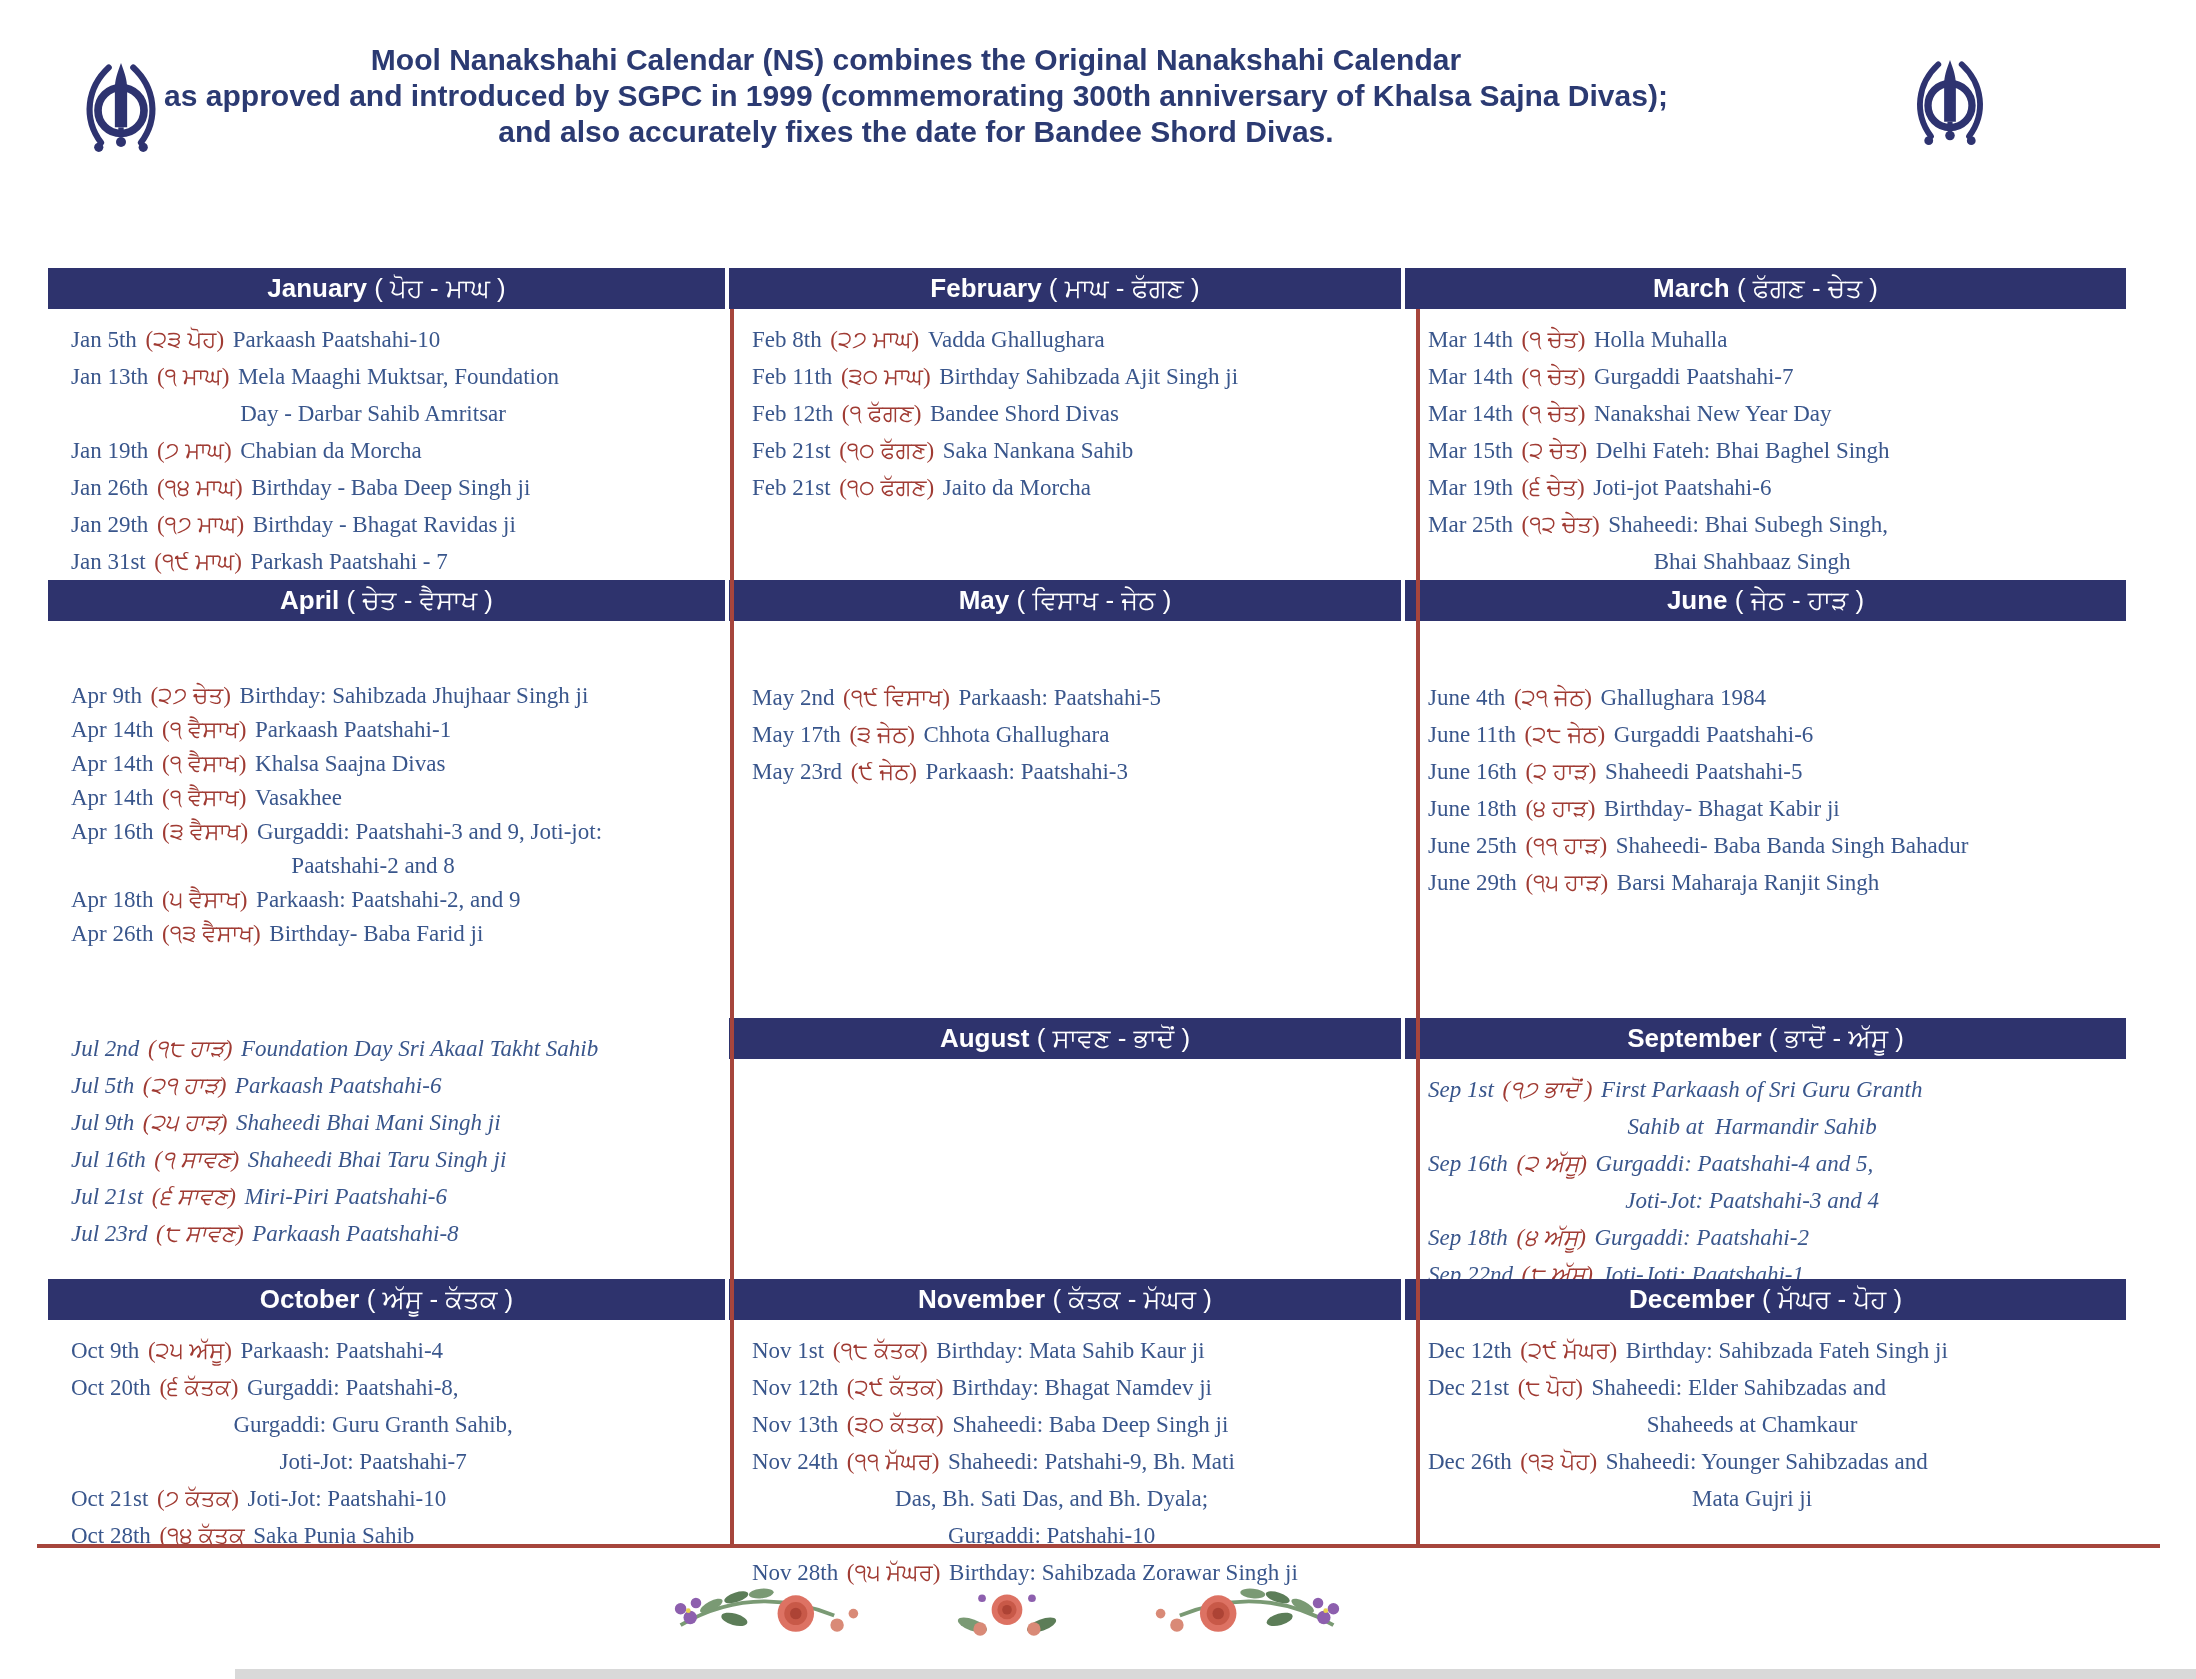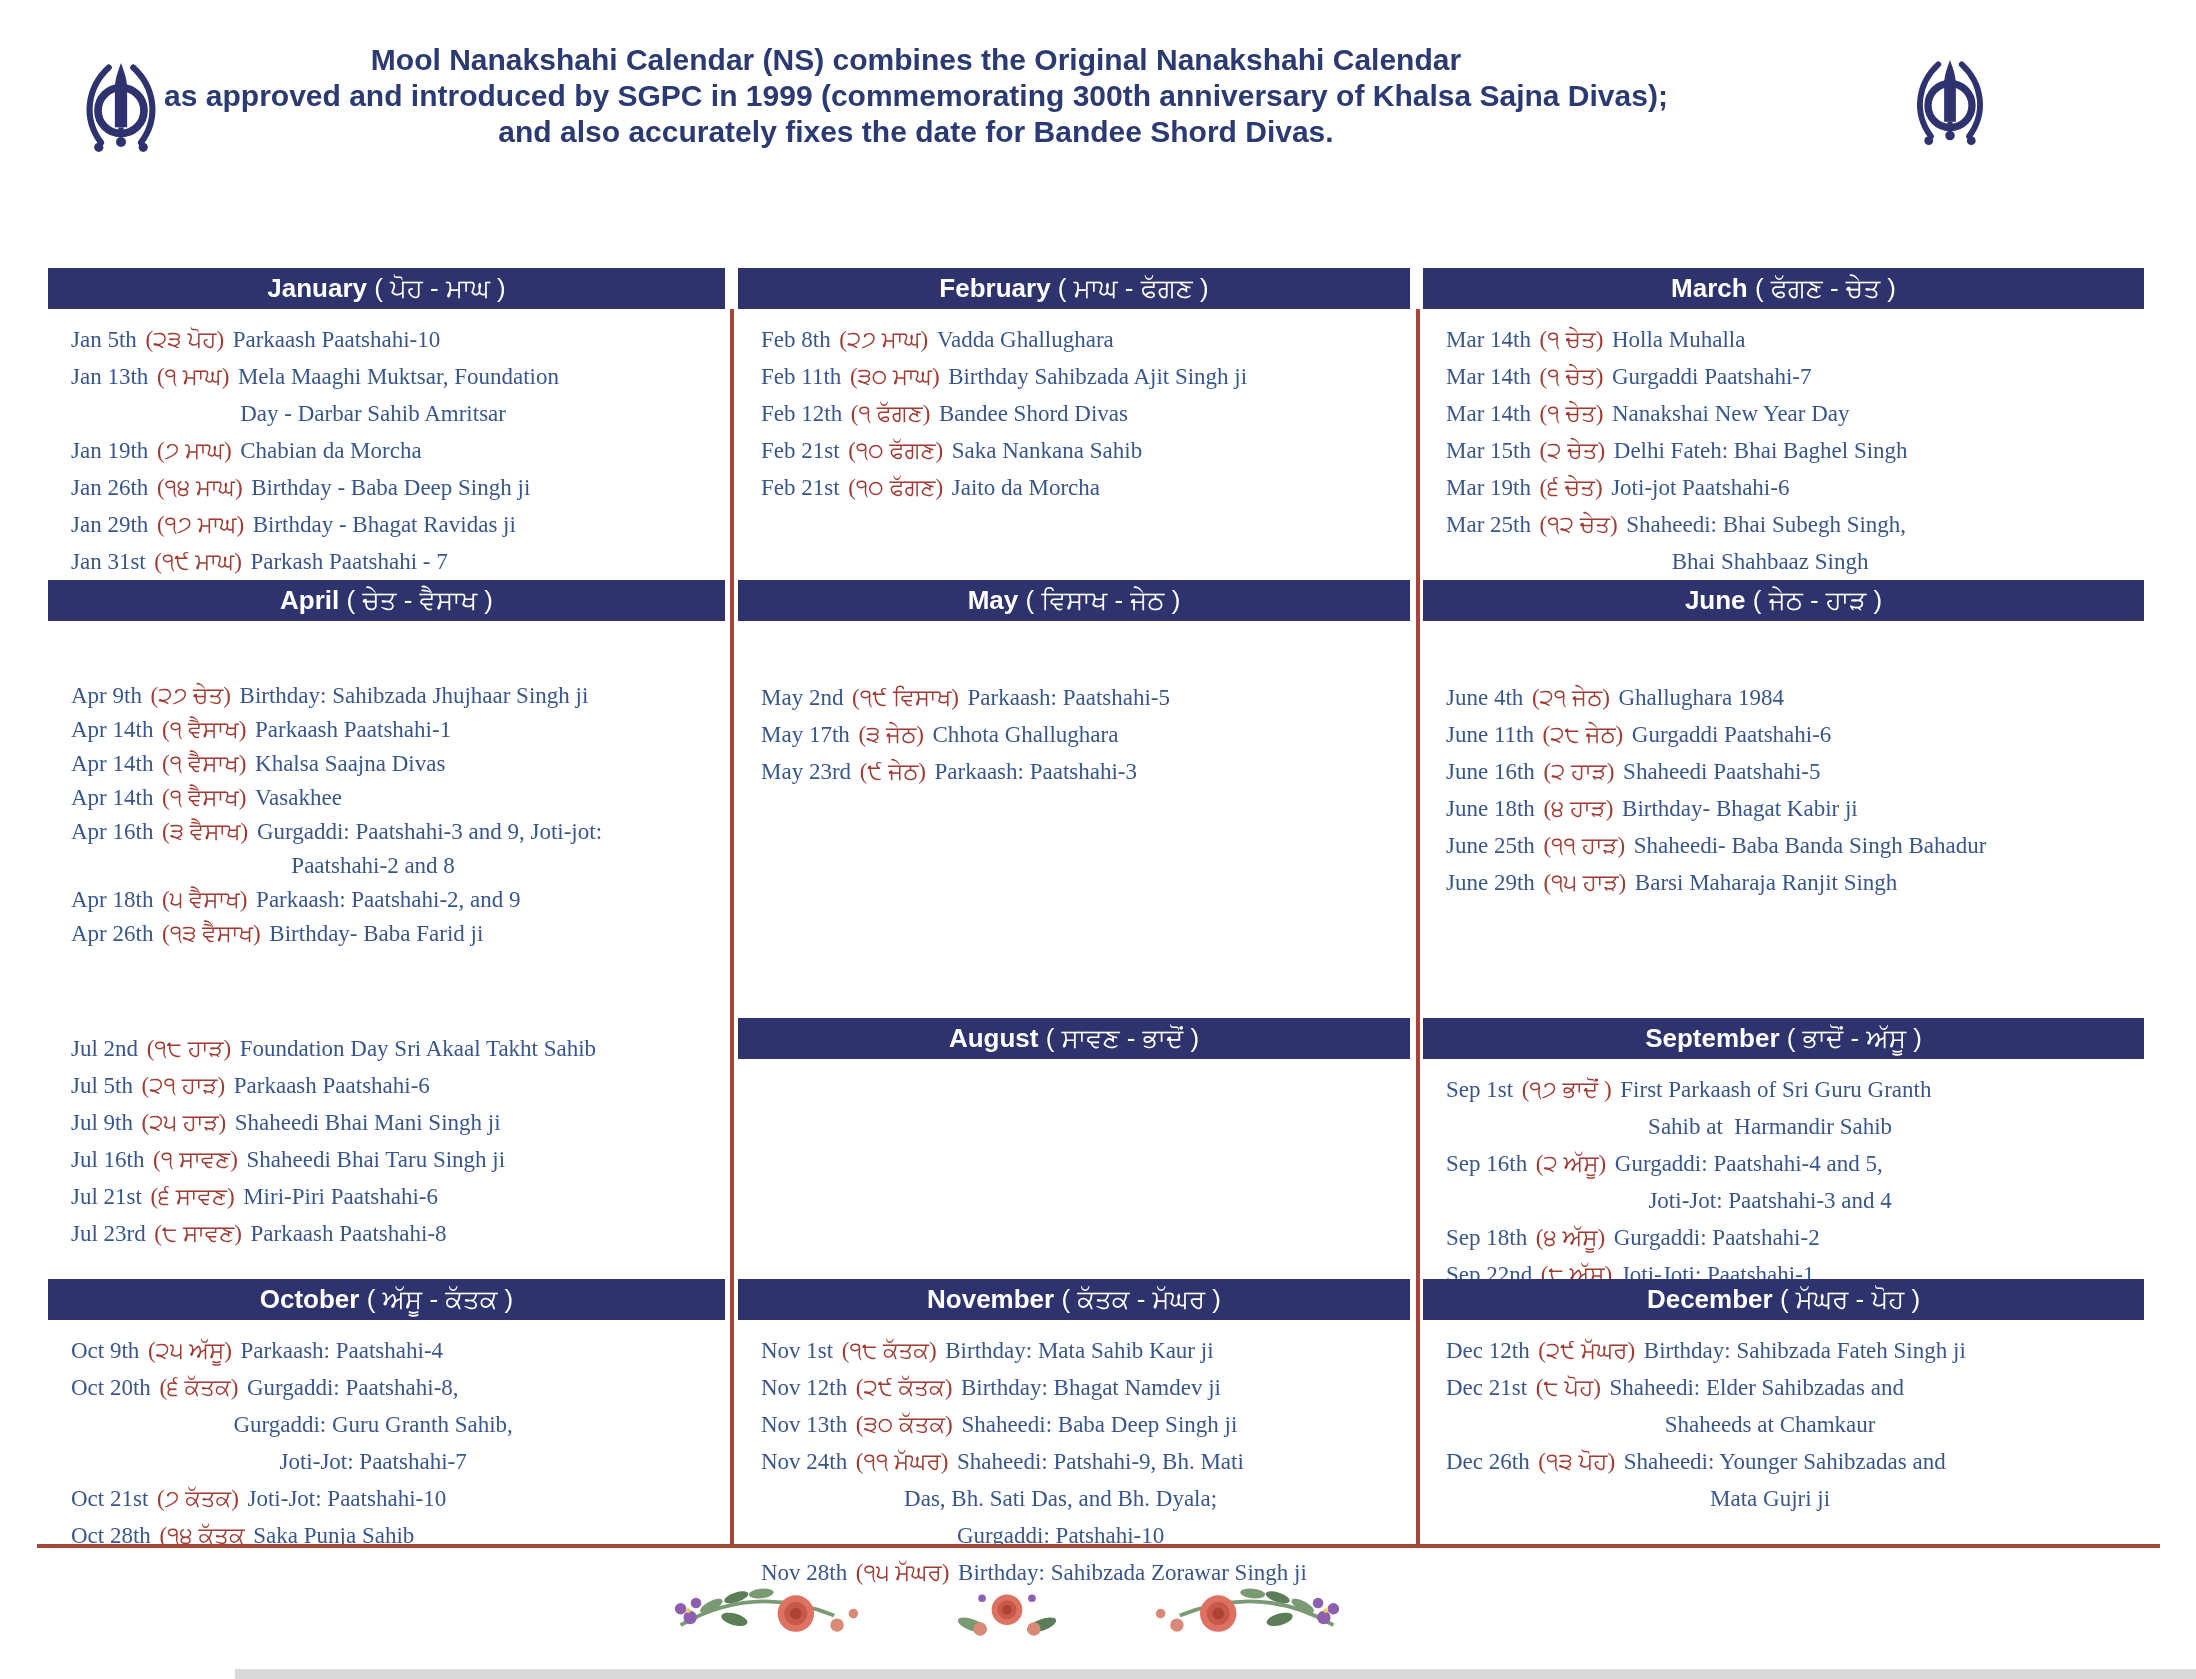--- a/index.html
+++ b/index.html
@@ -12,36 +12,36 @@
     position:absolute;top:42px;left:0;width:1976px;box-sizing:border-box;
     padding-right:144px;text-align:center;
     font-family:"Liberation Sans","DejaVu Sans",sans-serif;font-weight:bold;
     font-size:30px;line-height:36px;color:#2b3a72;
   }
   .khanda{position:absolute;color:#2e3370;}
   #khanda-left{left:75px;top:50px;width:92px;height:121px;}
   #khanda-right{left:1906px;top:48px;width:88px;height:115px;}
   
   #calwrap{position:absolute;left:48px;top:268px;width:2097px;height:1283px;}
-  #months{display:grid;grid-template-columns:677px 672px 721px;column-gap:13px;}
+  #months{display:grid;grid-template-columns:677px 672px 721px;column-gap:4px;}
   .cell{position:relative;}
   .bar{
     height:41px;background:#2e336d;color:#ffffff;display:flex;align-items:center;
     justify-content:center;font-family:"Liberation Sans","DejaVu Sans",sans-serif;
     font-size:26px;white-space:pre;
   }
   .mname{font-weight:bold;}
   .mrange{font-weight:normal;}
   .evs{
     box-sizing:border-box;padding:11.5px 5.8px 0 23px;font-size:23px;color:#39568c;
     white-space:pre-wrap;
   }
   .sec0 .evs{height:271px;}
   .sec1 .evs{height:351px;margin-top:46px;}
-  .sec2 .evs{height:220px;}
+  .sec2 .evs{height:220px;font-style:italic;}
   .sec3 .evs{height:283px;}
   .d{color:#39568c;margin-right:8.6px;}
   .pd{color:#a03b33;margin-right:8.6px;}
   .t{color:#39568c;}
   .cont{text-align:center;padding-right:44px;color:#39568c;}
   .vline{position:absolute;top:41px;width:3.8px;height:1239px;background:#a6453c;}
   #vline1{left:682px;}
   #vline2{left:1368px;}
   #hrule{position:absolute;left:-11.5px;top:1276px;width:2123px;height:3.8px;background:#a6453c;}
   

